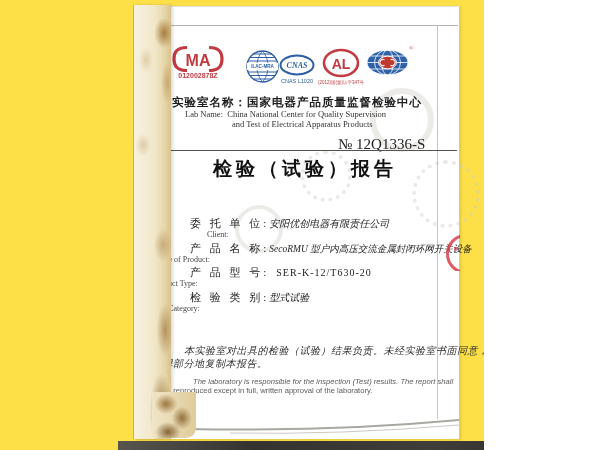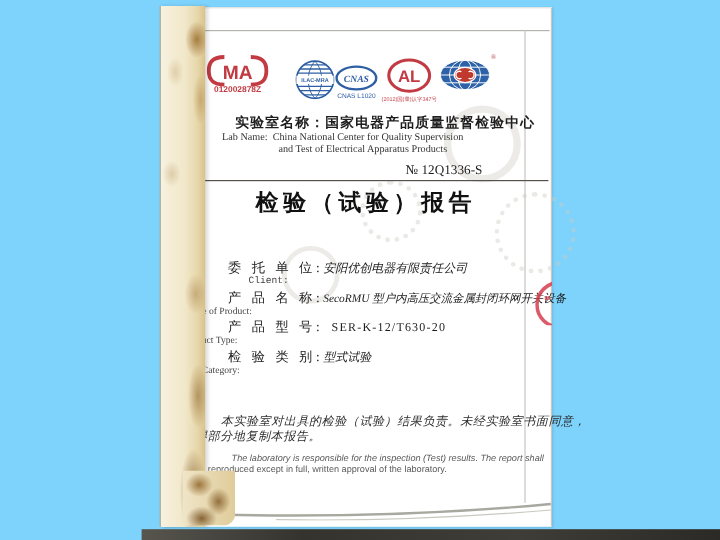--- a/index.html
+++ b/index.html
@@ -1,39 +1,39 @@
 <!DOCTYPE html>
 <html><head>
 <meta charset="utf-8">
 <style>
   html,body{margin:0;padding:0;background:#ffffff;}
-  .stage{position:relative;width:600px;height:450px;background:#7dd3fc;overflow:hidden;
+  .stage{position:relative;width:484px;height:450px;background:#fde047;overflow:hidden;
          font-family:"Liberation Serif",serif;color:#2a2a2a;}
   .abs{position:absolute;white-space:nowrap;}
 
   
   .page{position:absolute;left:135px;top:6px;width:324px;height:432px;background:#ffffff;
         border-right:1px solid #c9c9c2;border-top:1px solid #e2e2dd;
         box-shadow:1px 1px 2px rgba(0,0,0,.12);}
   .hairline-top{position:absolute;left:166px;top:25px;width:292px;height:1px;background:#b5b5af;}
   .hairline-right{position:absolute;left:437px;top:25px;width:1px;height:394px;background:#c6c6c0;}
 
   
   .wm{position:absolute;border:6px solid rgba(205,203,194,.38);border-radius:50%;}
   .wm2{position:absolute;border:4px dotted rgba(205,203,194,.42);border-radius:50%;}
 
   
   .logo-num{color:#c23a42;font-family:"Liberation Sans",sans-serif;font-weight:bold;text-align:center;}
   .blue-small{color:#2e5fa5;font-family:"Liberation Sans",sans-serif;text-align:center;}
 
   
-  .lab-zh{font-size:11.5px;font-weight:bold;letter-spacing:1px;color:#1d1d1d;padding-left:24px;}
+  .lab-zh{font-size:11.5px;font-weight:bold;letter-spacing:1px;color:#1d1d1d;}
   .lab-en{font-size:8.5px;color:#333;}
 
-  .report-no{font-size:11px;color:#222;}
+  .report-no{font-size:15px;color:#222;}
   .rule{position:absolute;left:168px;top:150px;width:289px;height:1px;background:#55514d;}
 
   .title-zh{font-size:19px;font-weight:bold;letter-spacing:4px;color:#111;}
   .title-en{font-size:14px;letter-spacing:2px;word-spacing:12px;color:#161616;
             font-family:"Liberation Sans",sans-serif;}
   .tcenter{text-align:center;width:290px;}
 
   .f-zh{font-size:11px;color:#222;letter-spacing:1px;}
   .f-label{letter-spacing:3px;text-align:center;}
   .f-val{font-style:italic;margin-left:0;font-size:10px;color:#1c1c1c;letter-spacing:0;}
@@ -156,21 +156,21 @@
   <div class="abs lab-zh" style="left:172px;top:95px;"><span>实验室名称：</span><span>国家电器产品质量监督检验中心</span></div>
   <div class="abs lab-en" style="left:185px;top:109px;"><span>Lab Name:</span>&nbsp;&nbsp;<span>China National Center for Quality Supervision</span></div>
   <div class="abs lab-en" style="left:232px;top:119px;">and Test of Electrical Apparatus Products</div>
 
   <div class="abs report-no" style="left:338px;top:136px;">№ 12Q1336-S</div>
   <div class="rule"></div>
 
   <div class="abs title-zh tcenter" style="left:160px;top:156px;">检验（试验）报告</div>
 
   <div class="abs f-zh" style="left:190px;top:216px;"><span class="f-label">委 托 单 位:</span><span class="f-val">安阳优创电器有限责任公司</span></div>
-  <div class="abs f-en" style="left:207px;top:230px;font-family:Liberation Mono, monospace;">Client:</div>
+  <div class="abs f-en" style="left:207px;top:230px;">Client:</div>
 
   <div class="abs f-zh" style="left:190px;top:241px;"><span class="f-label">产 品 名 称:</span><span class="f-val" style="font-size:9.5px;">SecoRMU 型户内高压交流金属封闭环网开关设备</span></div>
   <div class="abs f-en" style="left:153px;top:255px;">Name of Product:</div>
 
   <div class="abs f-zh" style="left:190px;top:265px;"><span class="f-label">产 品 型 号:</span><span class="f-val-plain">SER-K-12/T630-20</span></div>
   <div class="abs f-en" style="left:153px;top:279px;">Product Type:</div>
 
   <div class="abs f-zh" style="left:190px;top:290px;"><span class="f-label">检 验 类 别:</span><span class="f-val">型式试验</span></div>
   <div class="abs f-en" style="left:153px;top:304px;">Test Category:</div>
 

